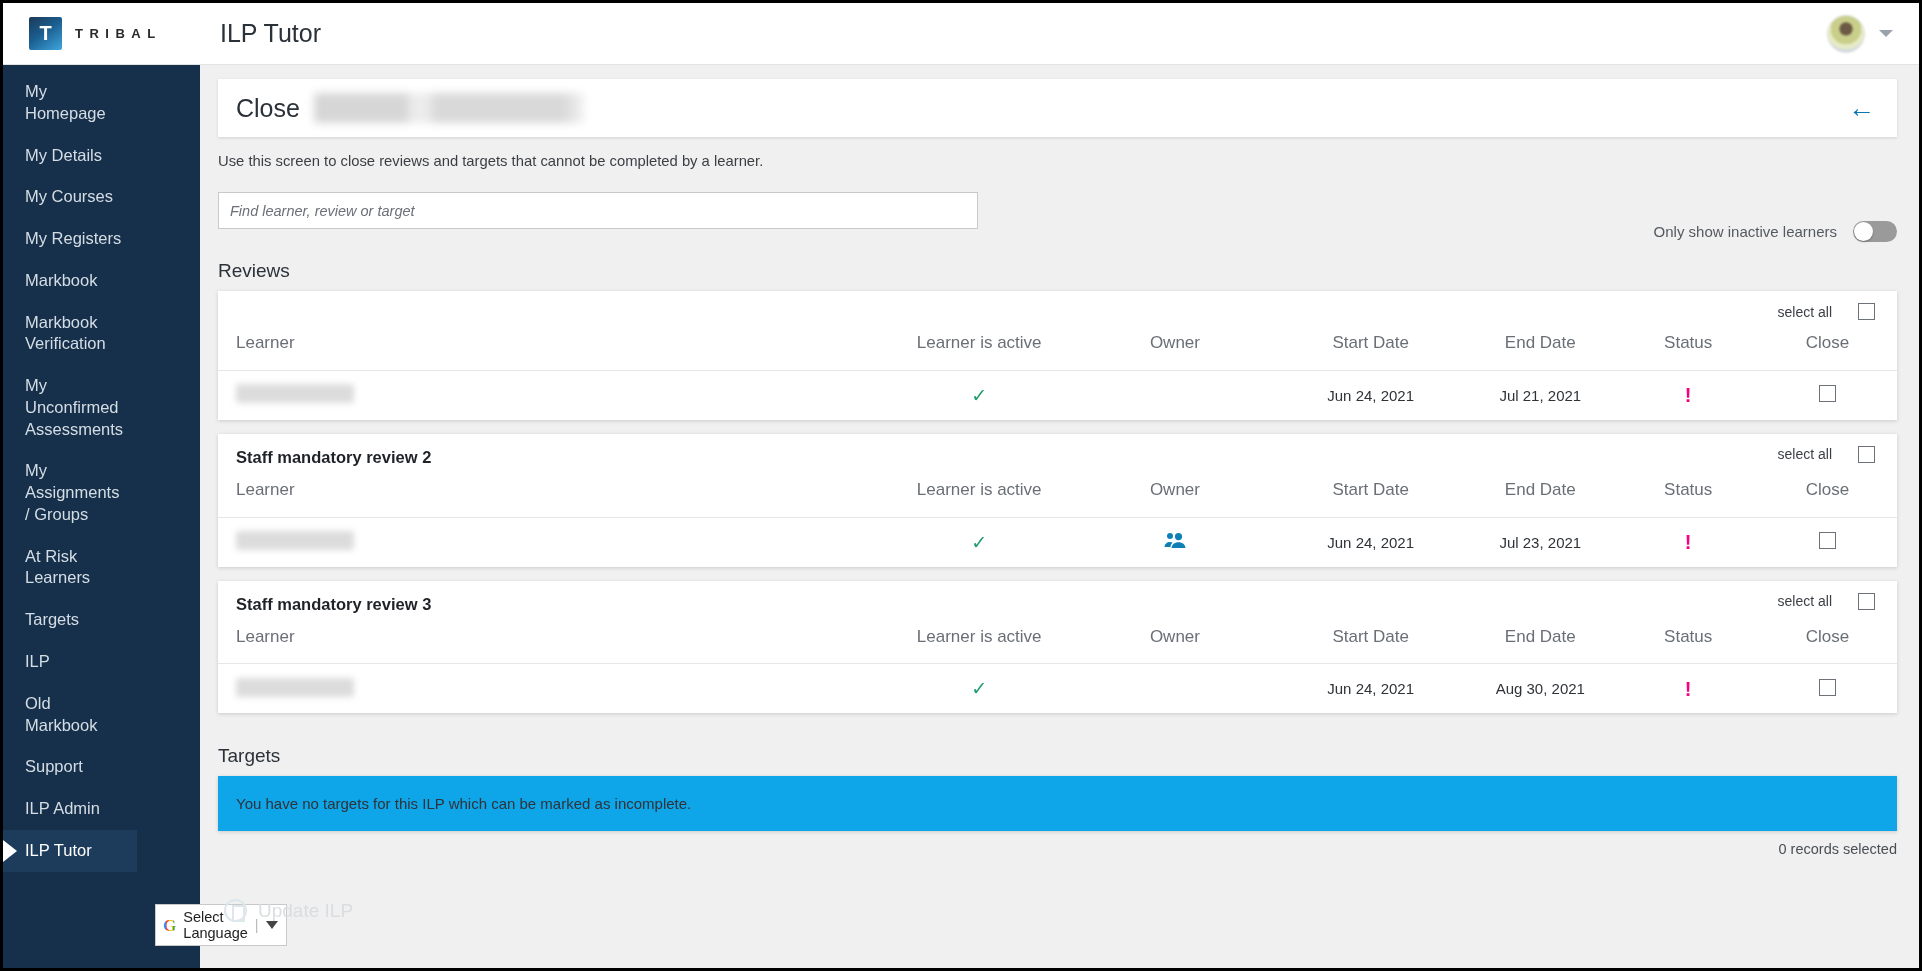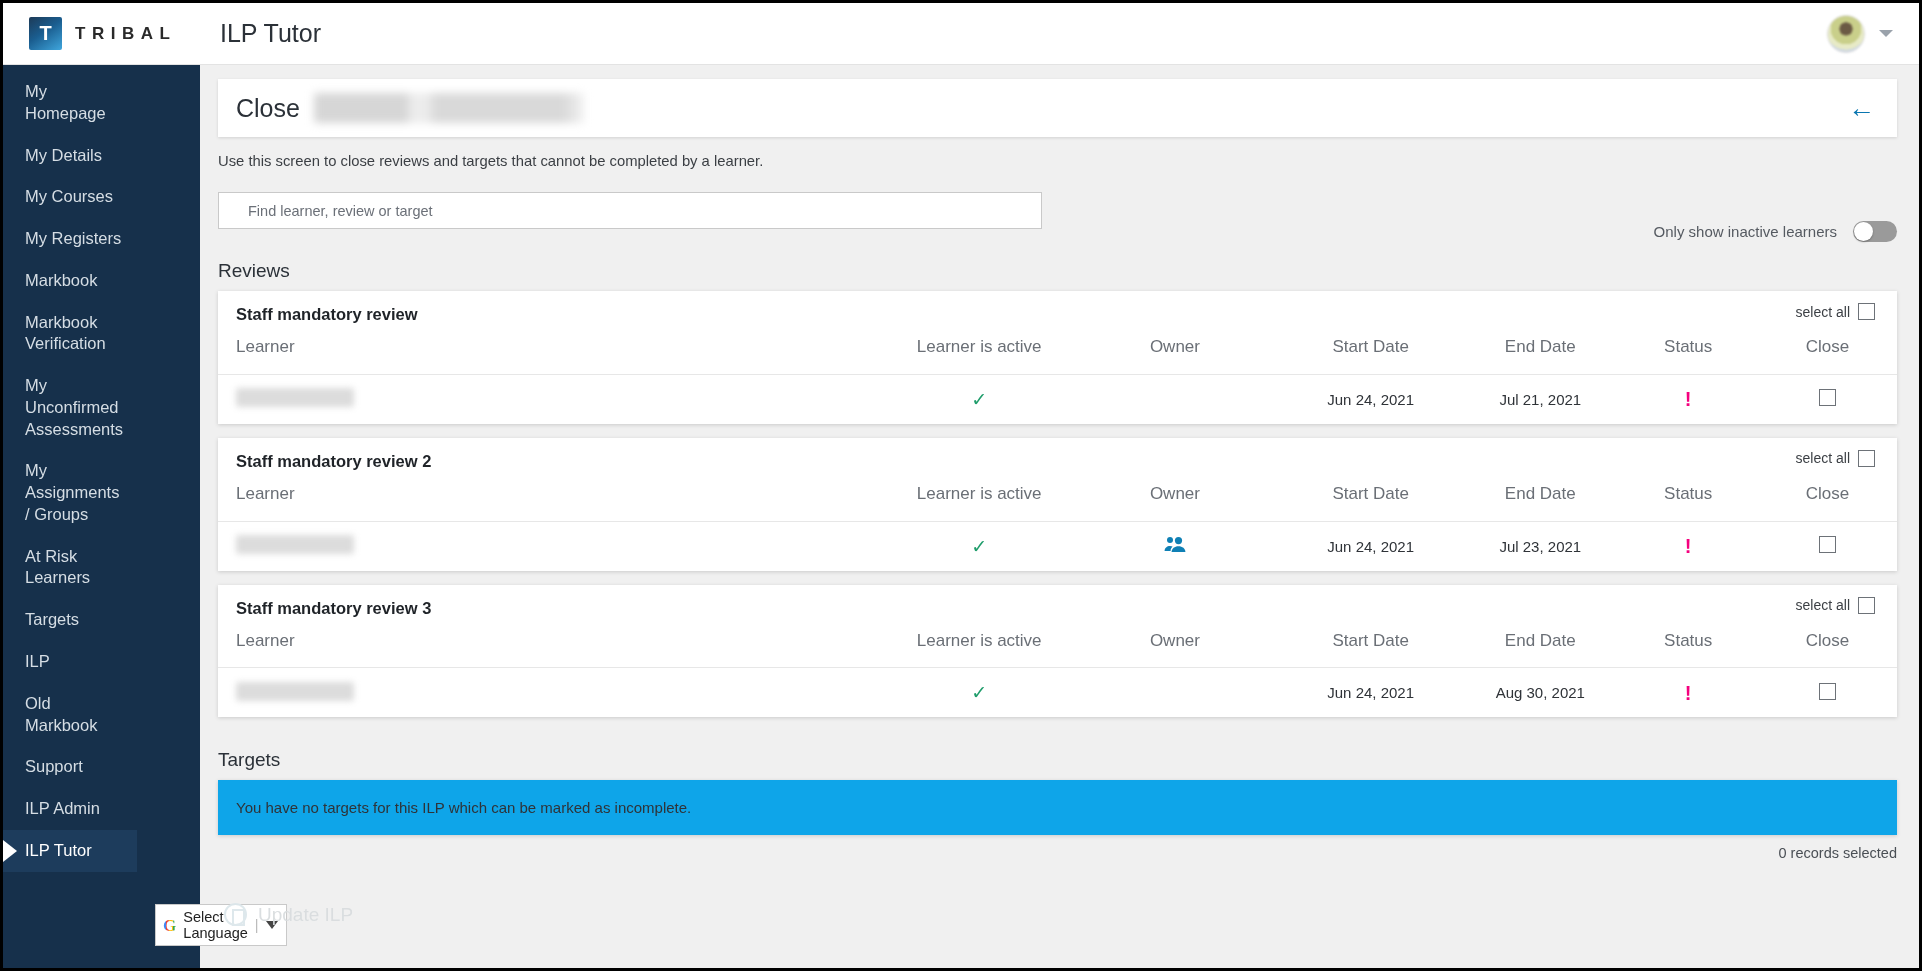--- a/index.html
+++ b/index.html
@@ -31,21 +31,21 @@
     padding-left: 26px;
   }
   .logo-sq {
     width: 33px; height: 33px; border-radius: 2px;
     background: linear-gradient(145deg,#1d3a57 0%,#1a5d8f 45%,#3fa6dd 100%);
     color:#fff; font-size:20px; font-weight:700;
     display:flex; align-items:center; justify-content:center;
     font-family: "Liberation Sans", sans-serif;
   }
   .brand-word {
-    font-size: 17px; font-weight: 700; color: #2a2a2a;
+    font-size: 13px; font-weight: 700; color: #2a2a2a;
     letter-spacing: 6.5px;
   }
   .page-title-top {
     font-size: 25px; color: #2b3138; font-weight: 400;
     margin-left: 20px;
   }
   .topbar-right {
     margin-left: auto; display: flex; align-items: center;
     gap: 14px; padding-right: 26px;
   }
@@ -131,25 +131,25 @@
 
   .helper {
     font-size: 14.8px; color: #3b3f44;
     margin: 16px 0 10px 18px;
   }
   .search-row {
     display: flex; align-items: center;
     margin: 0 22px 0 18px;
   }
   .search-input {
-    width: 824px; height: 37px;
+    width: 760px; height: 37px;
     border: 1px solid #c9c9c9; background: #fff;
     font-family: "Liberation Sans", sans-serif;
     font-size: 14.5px; color: #555;
-    padding: 0 29px; outline: none;
+    padding: 0 11px; outline: none; font-style: italic;
   }
   .search-input::placeholder { color: #6b7078; }
   .toggle-wrap { margin-left: auto; display:flex; align-items:center; gap: 16px; margin-top: 42px; }
   .toggle-label { font-size: 15px; color: #555a61; }
   .switch {
     width: 44px; height: 21px; border-radius: 11px;
     background: #9a9a9a; position: relative; cursor: pointer;
   }
   .switch .knob {
     position:absolute; left:1px; top:1px;
@@ -165,21 +165,21 @@
   .card {
     background: #ffffff;
     margin: 0 22px 14px 18px;
     box-shadow: 0 1px 4px rgba(0,0,0,.16);
   }
   .card-title {
     font-size: 16.5px; font-weight: 700; color: #1f2328;
     padding: 14px 0 0 18px;
   }
   .select-all {
-    float: right; display: flex; align-items: center; gap: 8px;
+    float: right; display: flex; align-items: center; gap: 26px;
     padding: 12px 22px 0 0; font-size: 14px; color: #3b3f44;
   }
   table.grid { width: 100%; border-collapse: collapse; table-layout: fixed; }
   table.grid th {
     font-size: 17px; font-weight: 400; color: #6a6f76;
     padding: 12px 0 16px 0; vertical-align: middle;
     text-align: center; line-height: 1.28;
   }
   table.grid th.learner-col { text-align: left; padding-left: 18px; }
   table.grid td {
@@ -302,21 +302,20 @@
         </div>
       </div>
 
       <div class="section-title">Reviews</div>
 
       <div class="card">
         <div class="select-all">
           <span>select all</span>
           <span class="box"></span>
         </div>
-        <div class="card-title">Staff mandatory review</div>
         <table class="grid">
           <colgroup>
               <col class="c-learner">
               <col class="c-active">
               <col class="c-owner">
               <col class="c-start">
               <col class="c-end">
               <col class="c-status">
               <col class="c-close">
             </colgroup>

